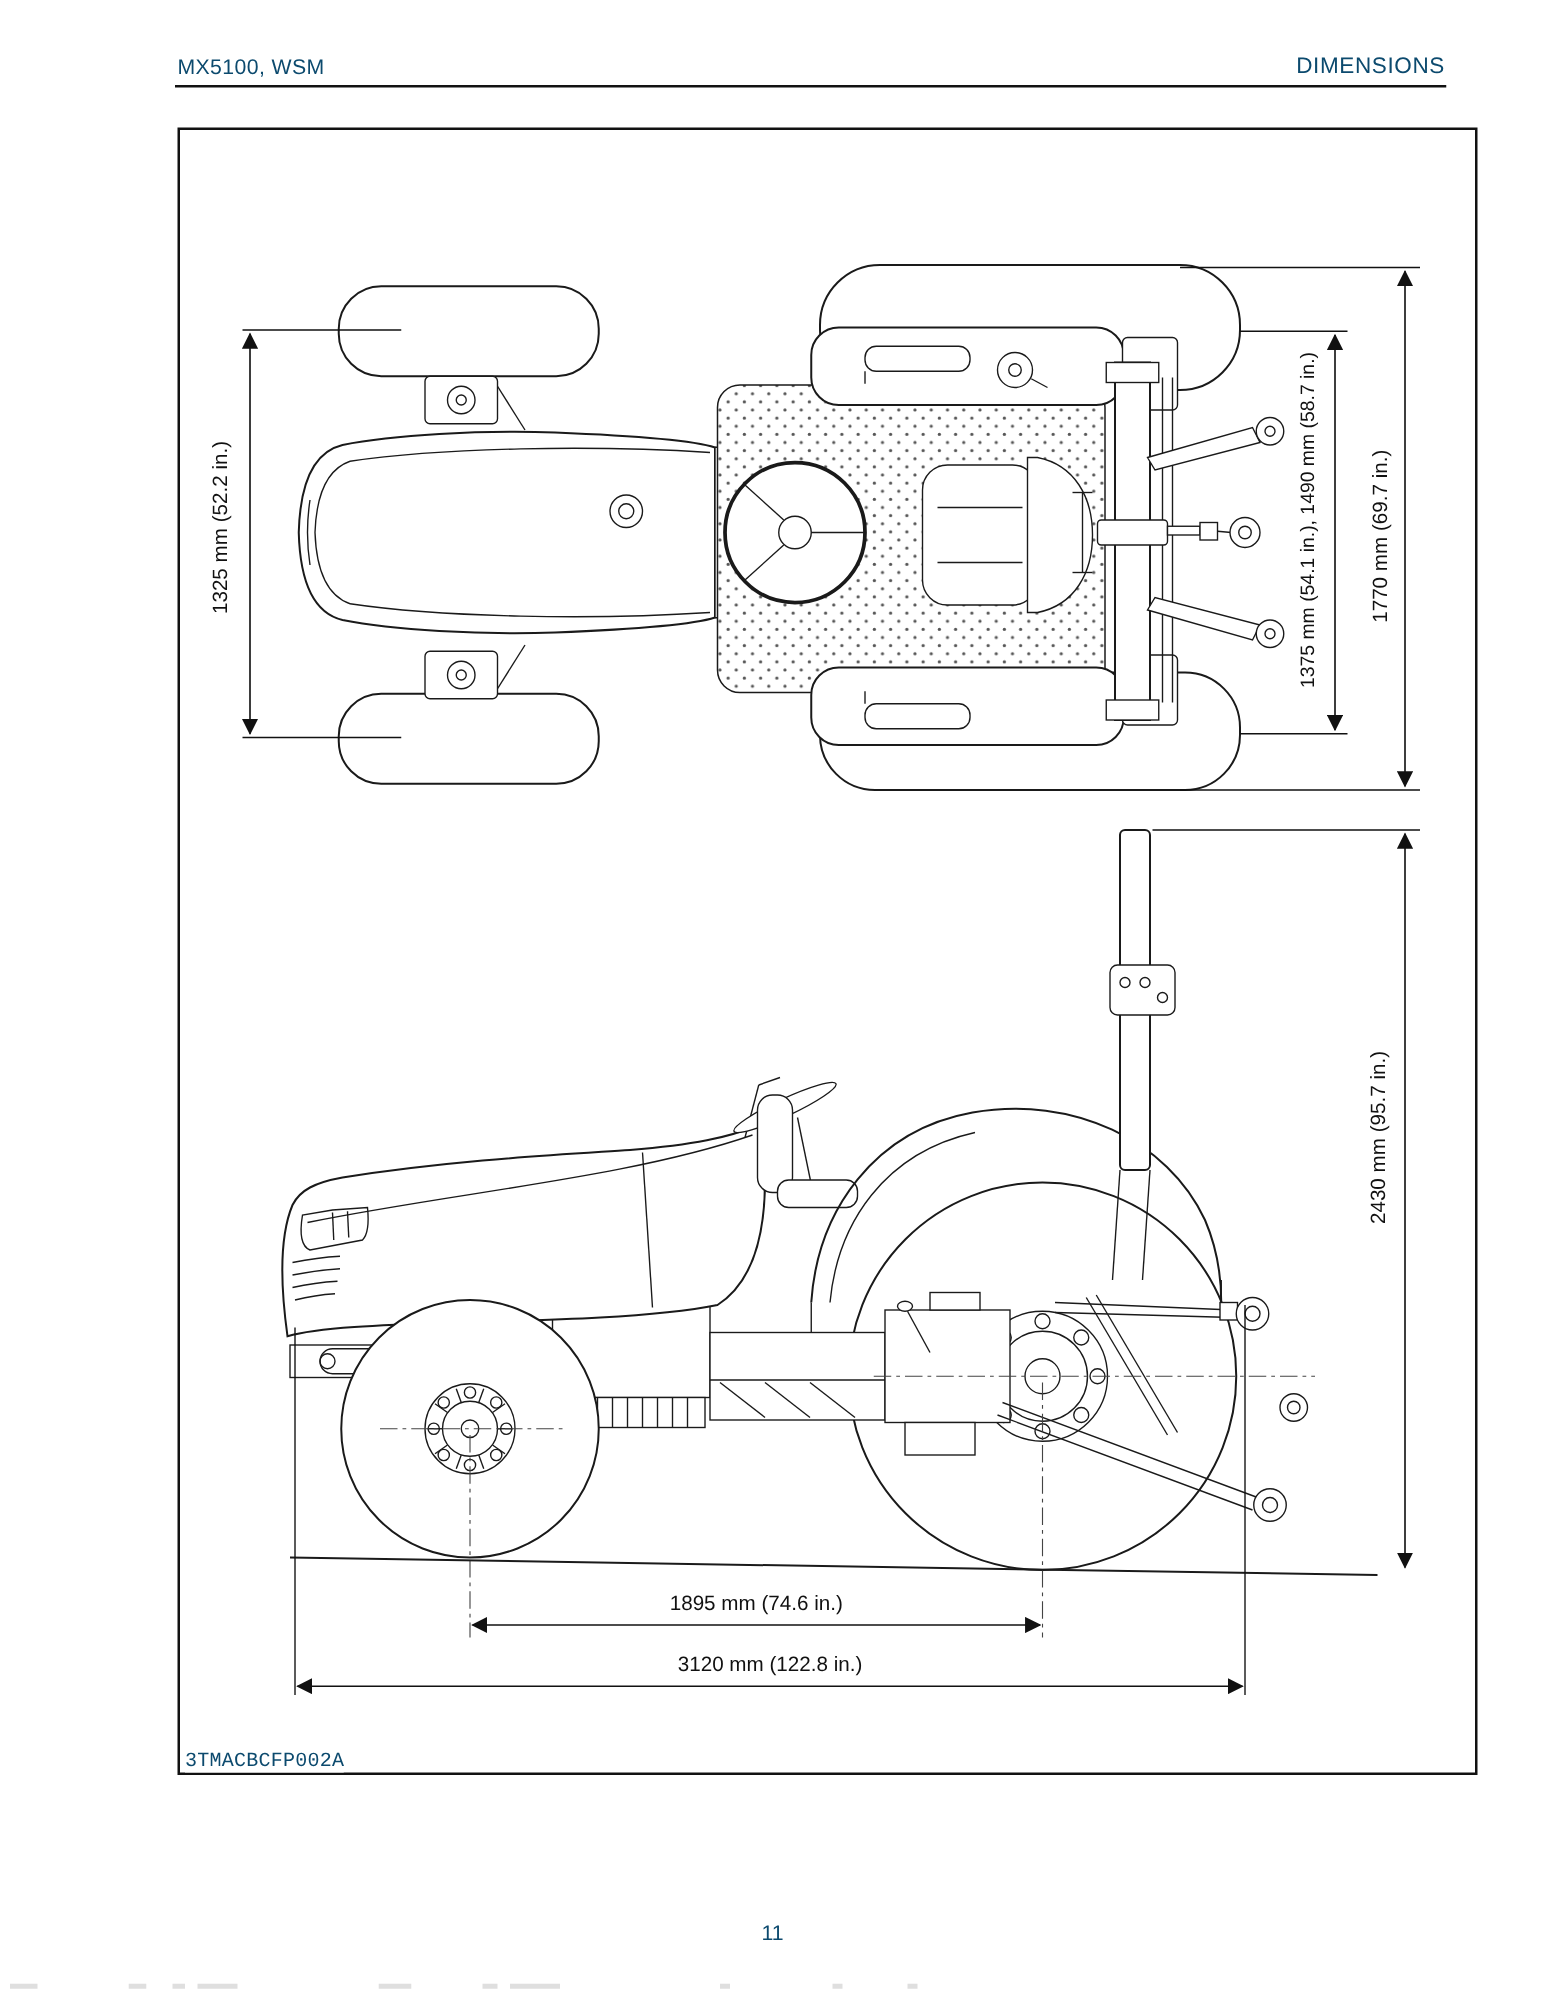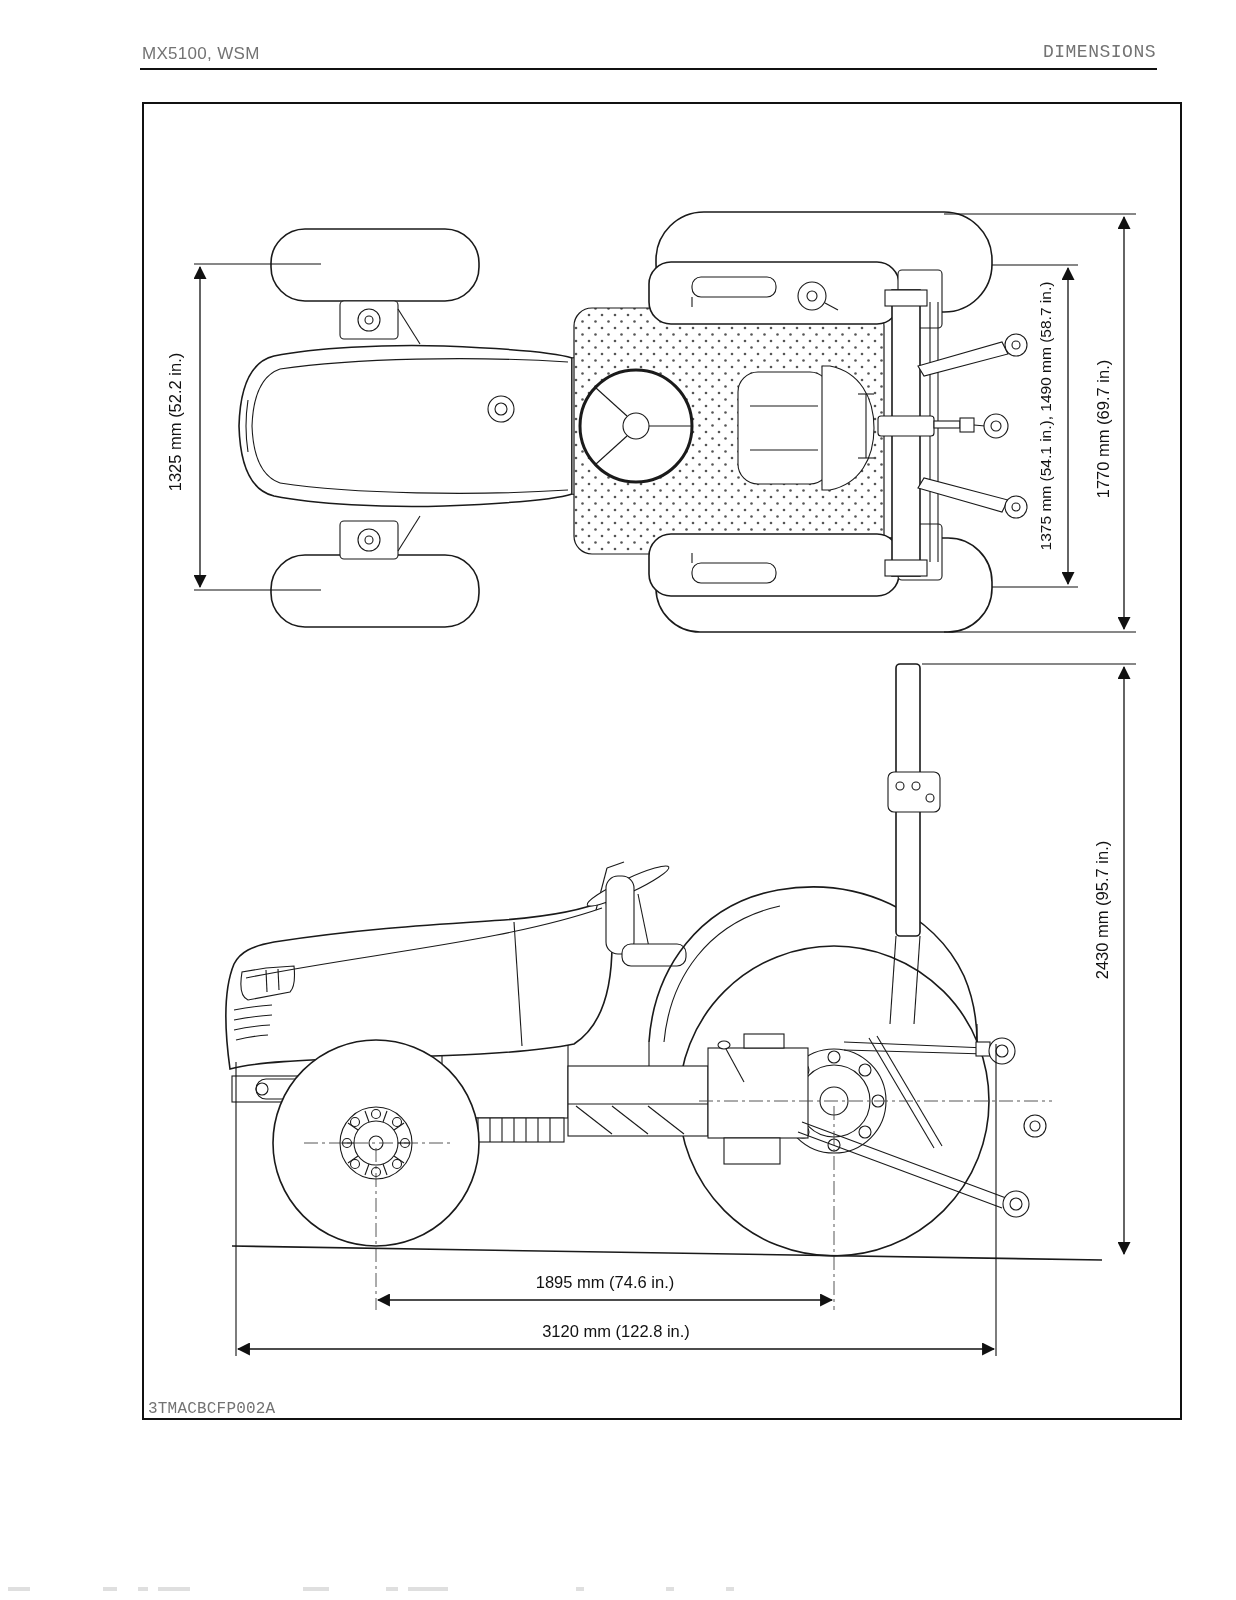--- a/index.html
+++ b/index.html
@@ -1,19 +1,19 @@
 <!DOCTYPE html>
 <html><head>
 <meta charset="utf-8">
 <style>
   html,body{margin:0;padding:0;background:#fff;}
   .page{position:relative;width:1236px;height:1600px;background:#fff;overflow:hidden;
-        font-family:"Liberation Sans",sans-serif;color:#737373;}
+        font-family:"Liberation Sans",sans-serif;color:#0c4a6e;}
   .hdr-left{position:absolute;left:142px;top:44px;font-size:17px;letter-spacing:.3px;}
-  .hdr-right{position:absolute;right:80px;top:42px;font-size:18px;letter-spacing:.5px;font-family:Liberation Mono, monospace;}
+  .hdr-right{position:absolute;right:80px;top:42px;font-size:18px;letter-spacing:.5px;}
   .hdr-rule{position:absolute;left:140px;top:68px;width:1017px;height:2px;background:#111;}
   .figure-box{position:absolute;left:142px;top:102px;width:1036px;height:1314px;
               border:2px solid #111;margin:0;background:#fff;}
   .figure-box svg{position:absolute;left:0;top:0;}
   .fig-code{position:absolute;left:4px;bottom:0px;font-size:16px;letter-spacing:.2px;background:#fff;font-family:Liberation Mono, monospace;}
   .page-number{position:absolute;left:0;top:1537px;width:100%;text-align:center;font-size:17px;}
   .clipped-frags{position:absolute;left:8px;top:1587px;height:6px;width:930px;opacity:.45;}
   .clipped-frags i{position:absolute;top:0;height:4px;background:#b9b9b9;display:block;}
   
   .s1{fill:none;stroke:#1a1a1a;stroke-width:1.1px;}
@@ -317,20 +317,21 @@
           <line class="ext" x1="92" y1="958" x2="92" y2="1252"></line>
           <line class="ext" x1="852" y1="940" x2="852" y2="1252"></line>
           <line class="dim" x1="94" y1="1245" x2="850" y2="1245" marker-start="url(#ah)" marker-end="url(#ah)"></line>
           <text class="lbl" x="472" y="1233" text-anchor="middle">3120 mm (122.8 in.)</text>
         </g>
       </g>
     </svg>
     <div class="fig-code">3TMACBCFP002A</div>
   </figure>
 
+  <div class="page-number">11</div>
 
   <div class="clipped-frags">
     <i style="left:0;width:22px"></i>
       <i style="left:95px;width:14px"></i>
       <i style="left:130px;width:10px"></i>
     <i style="left:150px;width:32px"></i>
       <i style="left:295px;width:26px"></i>
       <i style="left:378px;width:12px"></i>
     <i style="left:400px;width:40px"></i>
       <i style="left:568px;width:8px"></i>

